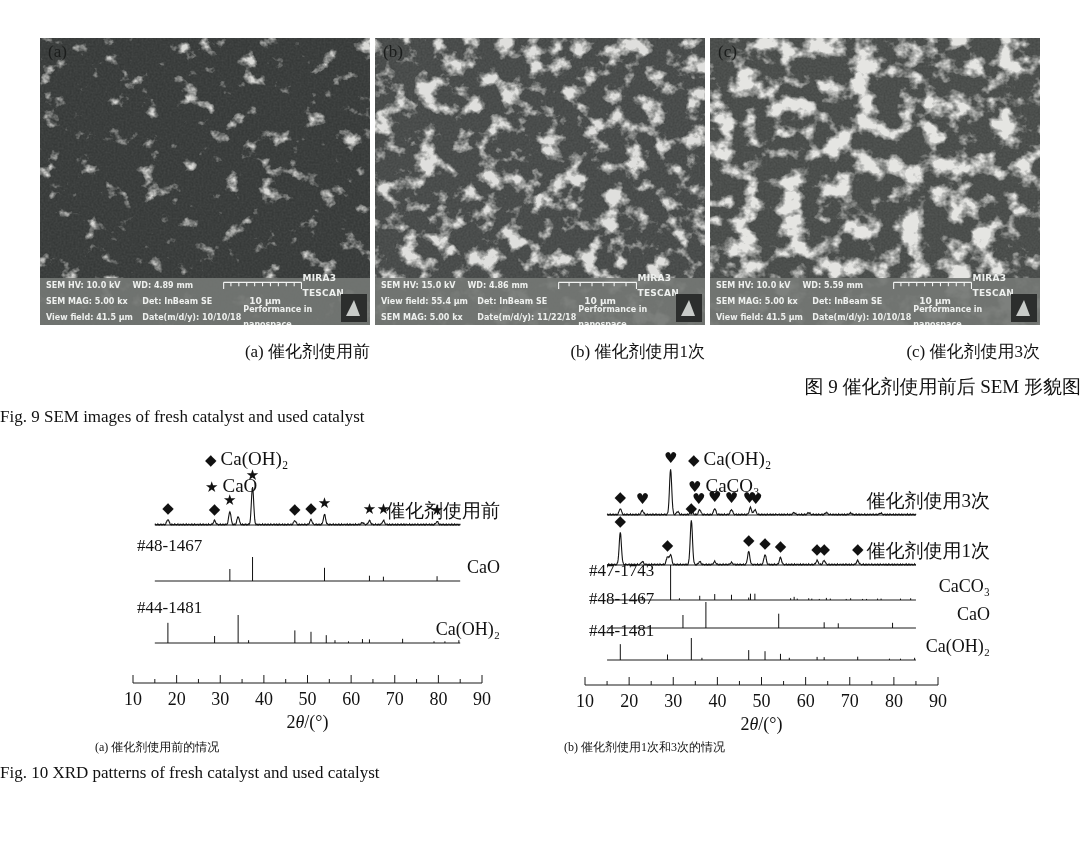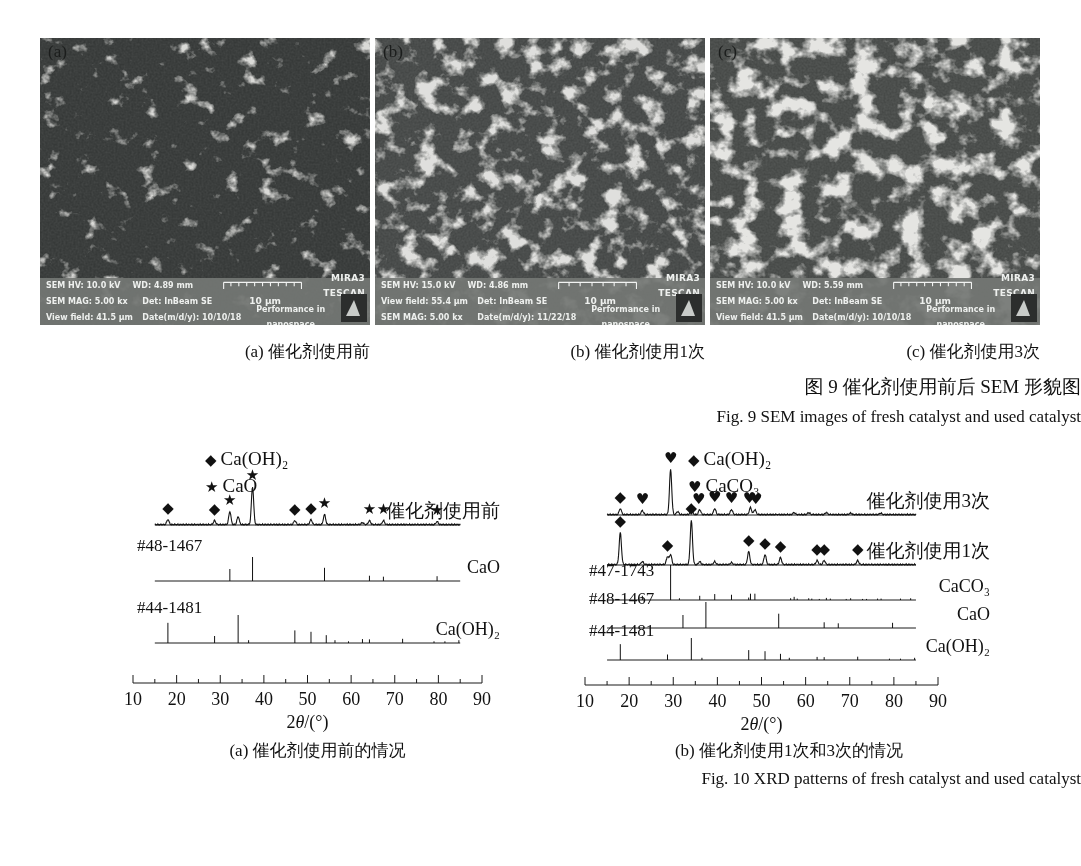--- a/index.html
+++ b/index.html
@@ -12,38 +12,38 @@
   .sem-img{position:relative;width:330px;height:287px;overflow:hidden;background:#3a3d3c;}
   .sem-img svg.noise{position:absolute;top:0;left:0;display:block;}
   .corner-label{position:absolute;top:4px;left:8px;font-size:17px;color:#1b1d1c;z-index:3;}
   .infobar{position:absolute;left:0;bottom:0;width:100%;height:47px;background:rgba(116,119,116,0.92);
            z-index:2;display:flex;flex-direction:column;justify-content:space-around;
            font-family:"DejaVu Sans","Liberation Sans",sans-serif;color:#eef0ee;}
   .ib-row{display:flex;align-items:center;height:15px;font-size:8px;font-weight:700;line-height:15px;}
   .ib-row .c1{width:31%;padding-left:6px;box-sizing:border-box;}
   .ib-row .c2{width:30%;box-sizing:border-box;}
   .ib-row .c3{flex:1;display:flex;align-items:center;justify-content:space-between;padding:0 5px 0 2px;box-sizing:border-box;}
-  .ib-row .c3.footer{display:block;text-align:center;padding-right:32px;}
-  .brand{font-size:9px;letter-spacing:.3px;text-align:right;}
+  .ib-row .c3.footer{display:block;text-align:left;padding-right:32px;}
+  .brand{font-size:9px;letter-spacing:.3px;}
   .scale-label{font-size:9px;padding-left:6px;}
   .ruler{display:block;}
   .logo{position:absolute;right:3px;bottom:3px;width:26px;height:28px;background:#2c2e2d;}
   .logo::after{content:"";position:absolute;left:5px;top:6px;width:0;height:0;
                border-left:8px solid transparent;border-right:6px solid transparent;border-bottom:16px solid #c9ccc9;}
 
   
   .panel-captions{display:flex;gap:5px;padding-left:40px;margin-top:15px;}
   .panel-captions .pc{width:330px;text-align:right;font-size:17px;}
   .figcap-zh{ text-align:right;font-size:19px;margin-top:11px;}
-  .figcap-en{ text-align:right;font-size:17px;margin-top:7px;}
+  .figcap-en{ text-align:left;font-size:17px;margin-top:7px;}
 
   
   .charts-row{display:flex;gap:24px;margin:8px 0 0 95px;}
   .chart-block{display:flex;flex-direction:column;}
-  .chart-caption{text-align:center;font-size:17px;margin-top:0;}
+  .chart-caption{font-size:12px;margin-top:0;}
 </style>
 </head>
 <body>
 
 <div class="page">
 
   <div class="sem-row">
 
     <figure class="sem-panel">
       <div class="sem-img">

